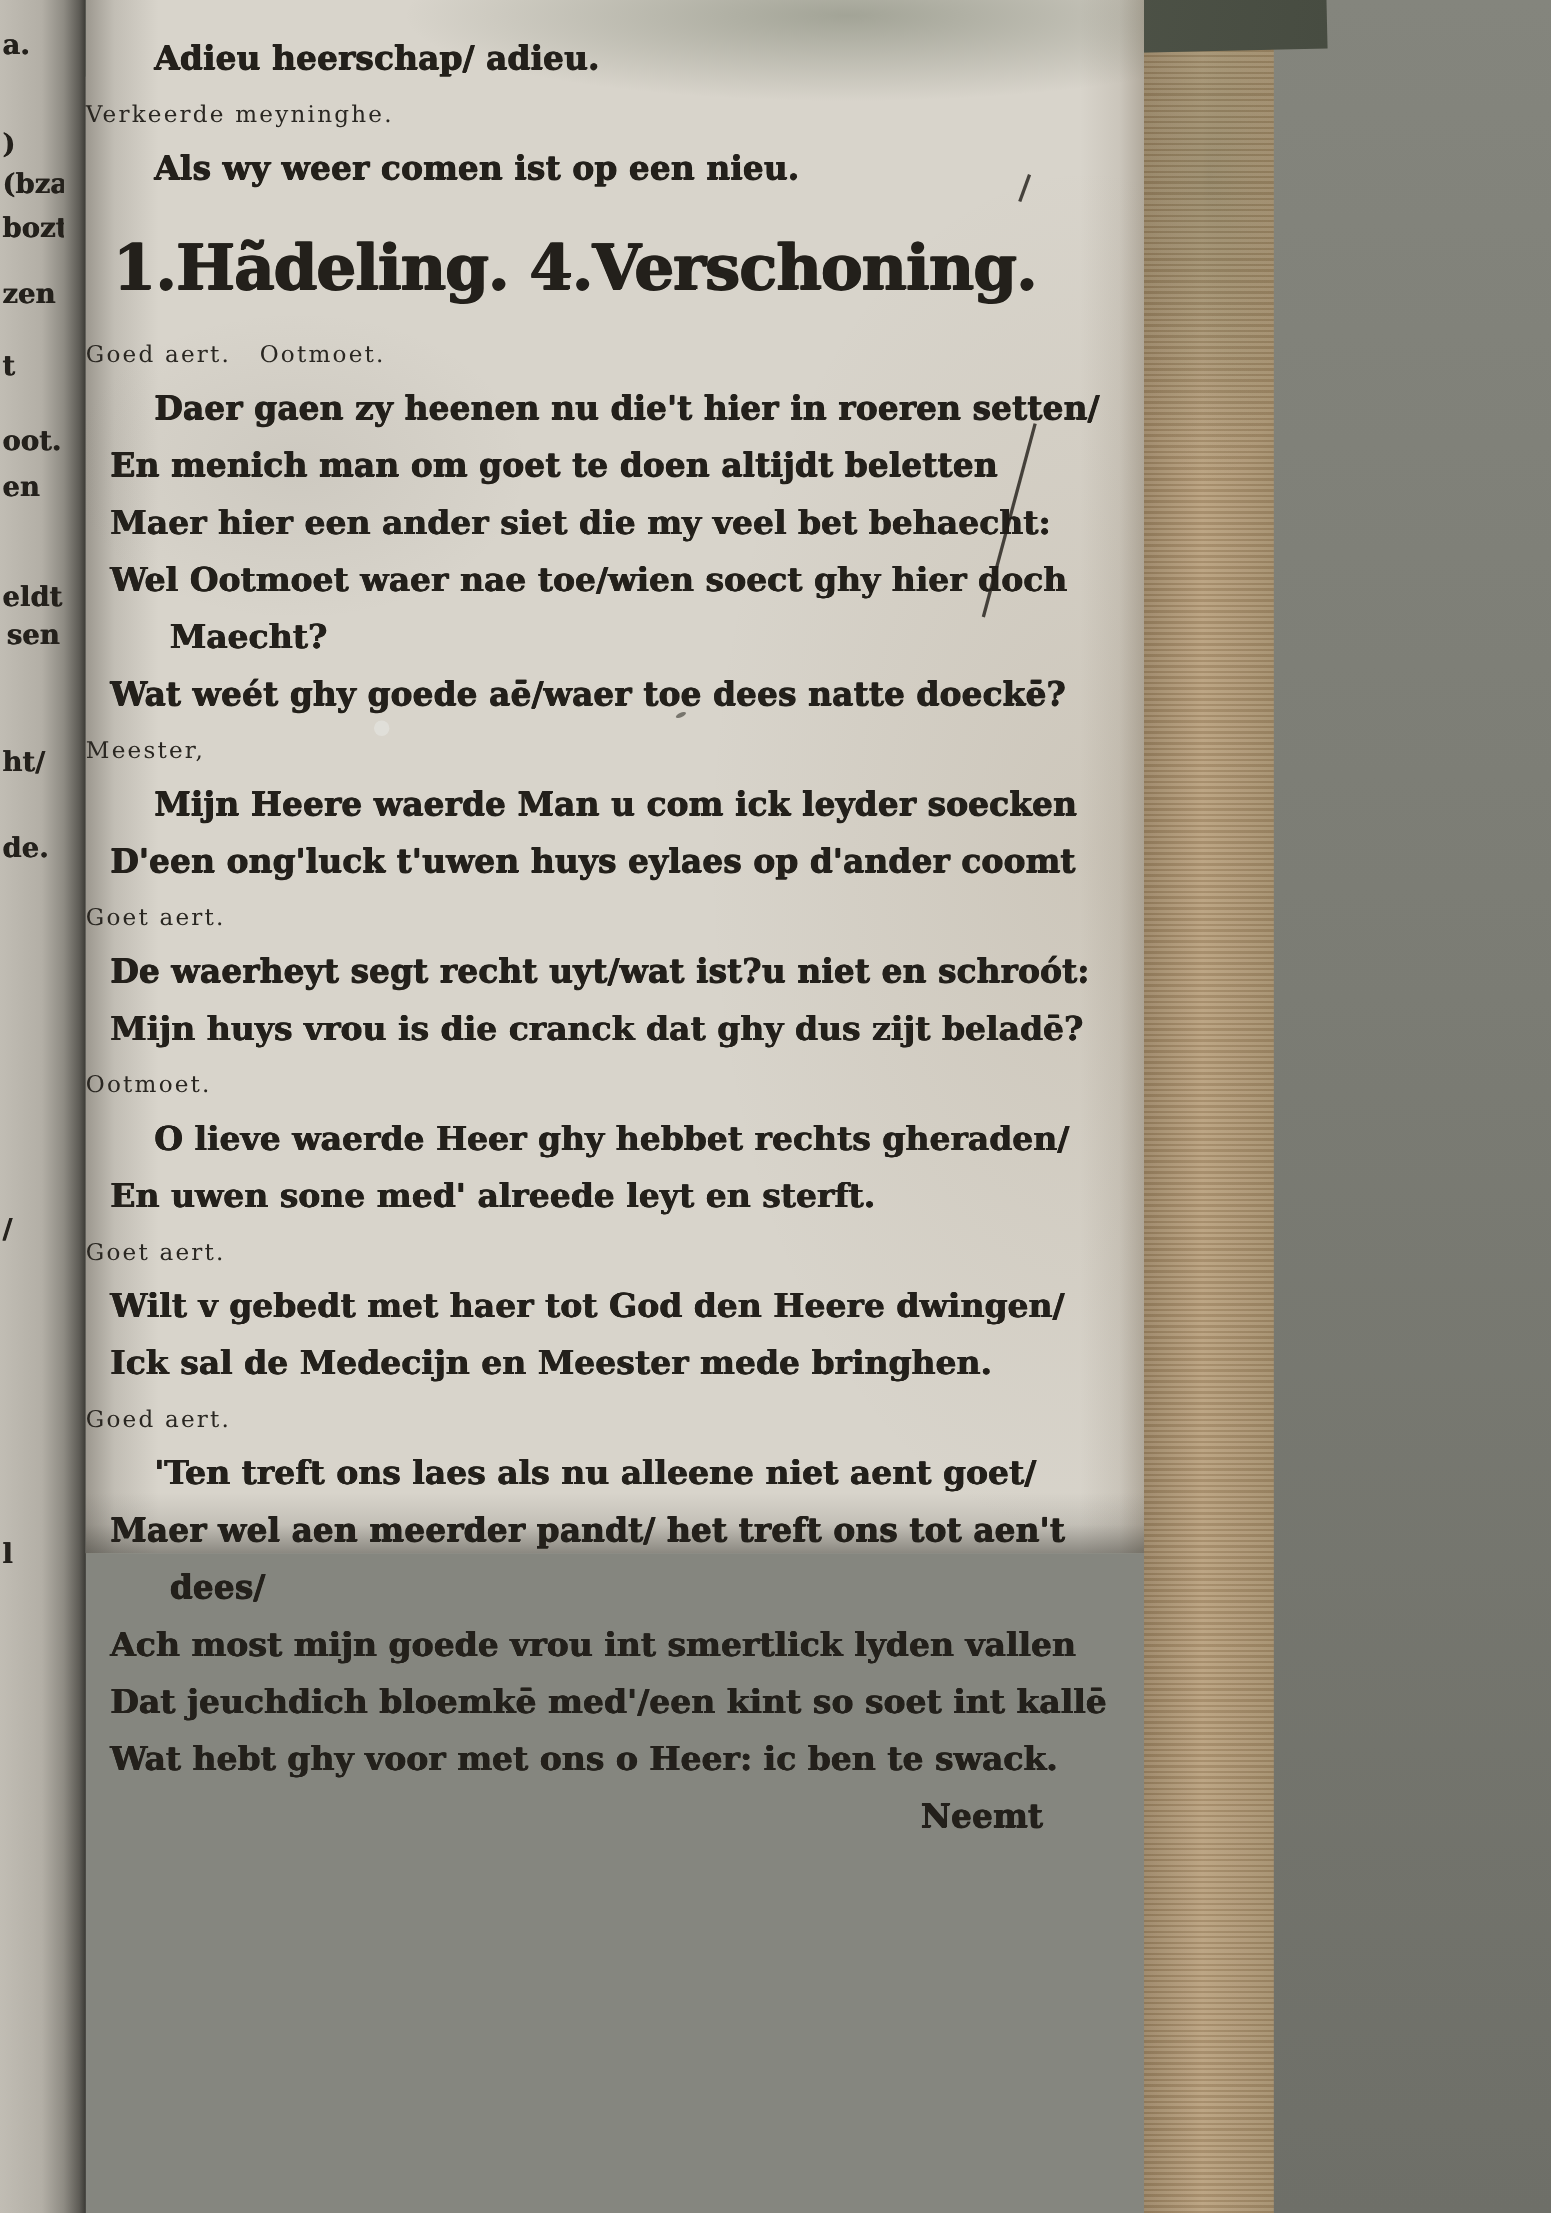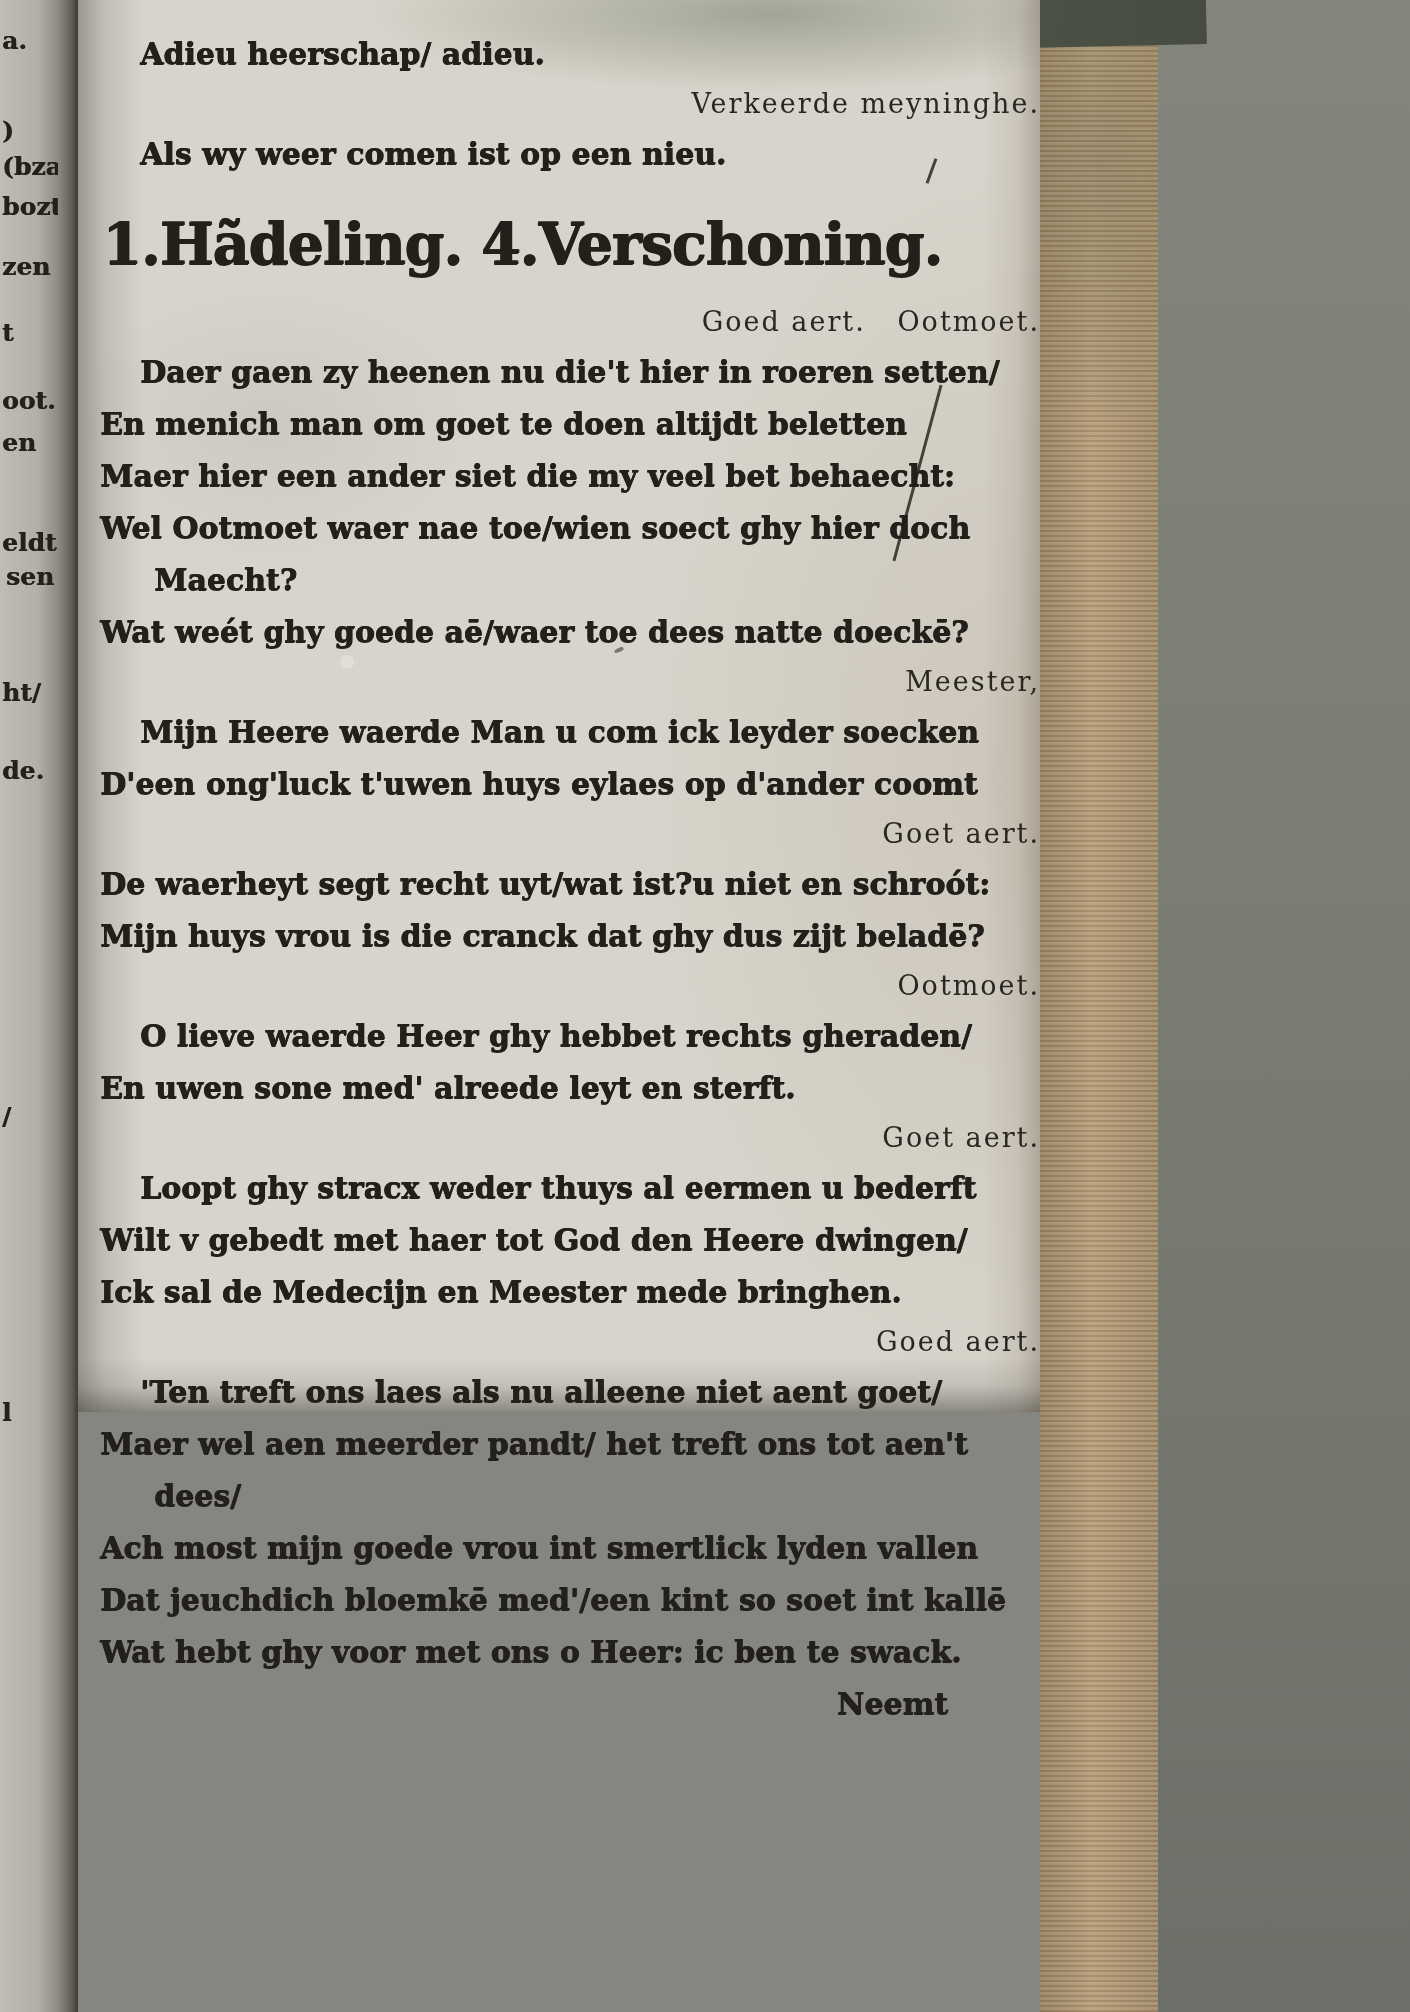--- a/index.html
+++ b/index.html
@@ -65,21 +65,21 @@
   }
   .text-block{position:absolute;left:0;top:0;width:100%;padding-top:28px;}
   .line{white-space:pre;color:#23201b;}
   .verse{
     font-size:30px;line-height:52px;font-weight:bold;margin-left:22px;
     text-shadow:.7px 0 0 currentColor, 0 .5px 0 currentColor;
   }
   .indent{margin-left:62px;}
   .turnover{margin-left:76px;}
   .speaker{
-    font-size:27px;line-height:48px;font-weight:normal;text-align:right;
+    font-size:21px;line-height:48px;font-weight:normal;text-align:left;
     margin-left:0;letter-spacing:2px;color:#2a2722;
   }
   .heading{
     font-size:57px;line-height:100px;font-weight:bold;
     margin:14px 0 4px 24px;letter-spacing:-1px;
     text-shadow:1.2px 0 0 currentColor, 0 .8px 0 currentColor;
   }
   .catchword{text-align:right;margin-left:0;margin-right:92px;}
   
   .scratch{position:absolute;background:rgba(32,29,24,.8);}
@@ -128,21 +128,20 @@
       <div class="line speaker">Meester,</div>
       <div class="line verse indent">Mijn Heere waerde Man u com ick leyder soecken</div>
       <div class="line verse">D'een ong'luck t'uwen huys eylaes op d'ander coomt</div>
       <div class="line speaker">Goet aert.</div>
       <div class="line verse">De waerheyt segt recht uyt/wat ist?u niet en schroót:</div>
       <div class="line verse">Mijn huys vrou is die cranck dat ghy dus zijt beladē?</div>
       <div class="line speaker">Ootmoet.</div>
       <div class="line verse indent">O lieve waerde Heer ghy hebbet rechts gheraden/</div>
       <div class="line verse">En uwen sone med' alreede leyt en sterft.</div>
       <div class="line speaker">Goet aert.</div>
-      <div class="line verse indent">Loopt ghy stracx weder thuys al eermen u bederft</div>
       <div class="line verse">Wilt v gebedt met haer tot God den Heere dwingen/</div>
       <div class="line verse">Ick sal de Medecijn en Meester mede bringhen.</div>
       <div class="line speaker">Goed aert.</div>
       <div class="line verse indent">'Ten treft ons laes als nu alleene niet aent goet/</div>
       <div class="line verse">Maer wel aen meerder pandt/ het treft ons tot aen't</div>
       <div class="line verse turnover">dees/</div>
       <div class="line verse">Ach most mijn goede vrou int smertlick lyden vallen</div>
       <div class="line verse">Dat jeuchdich bloemkē med'/een kint so soet int kallē</div>
       <div class="line verse">Wat hebt ghy voor met ons o Heer: ic ben te swack.</div>
       <div class="line verse catchword">Neemt</div>

